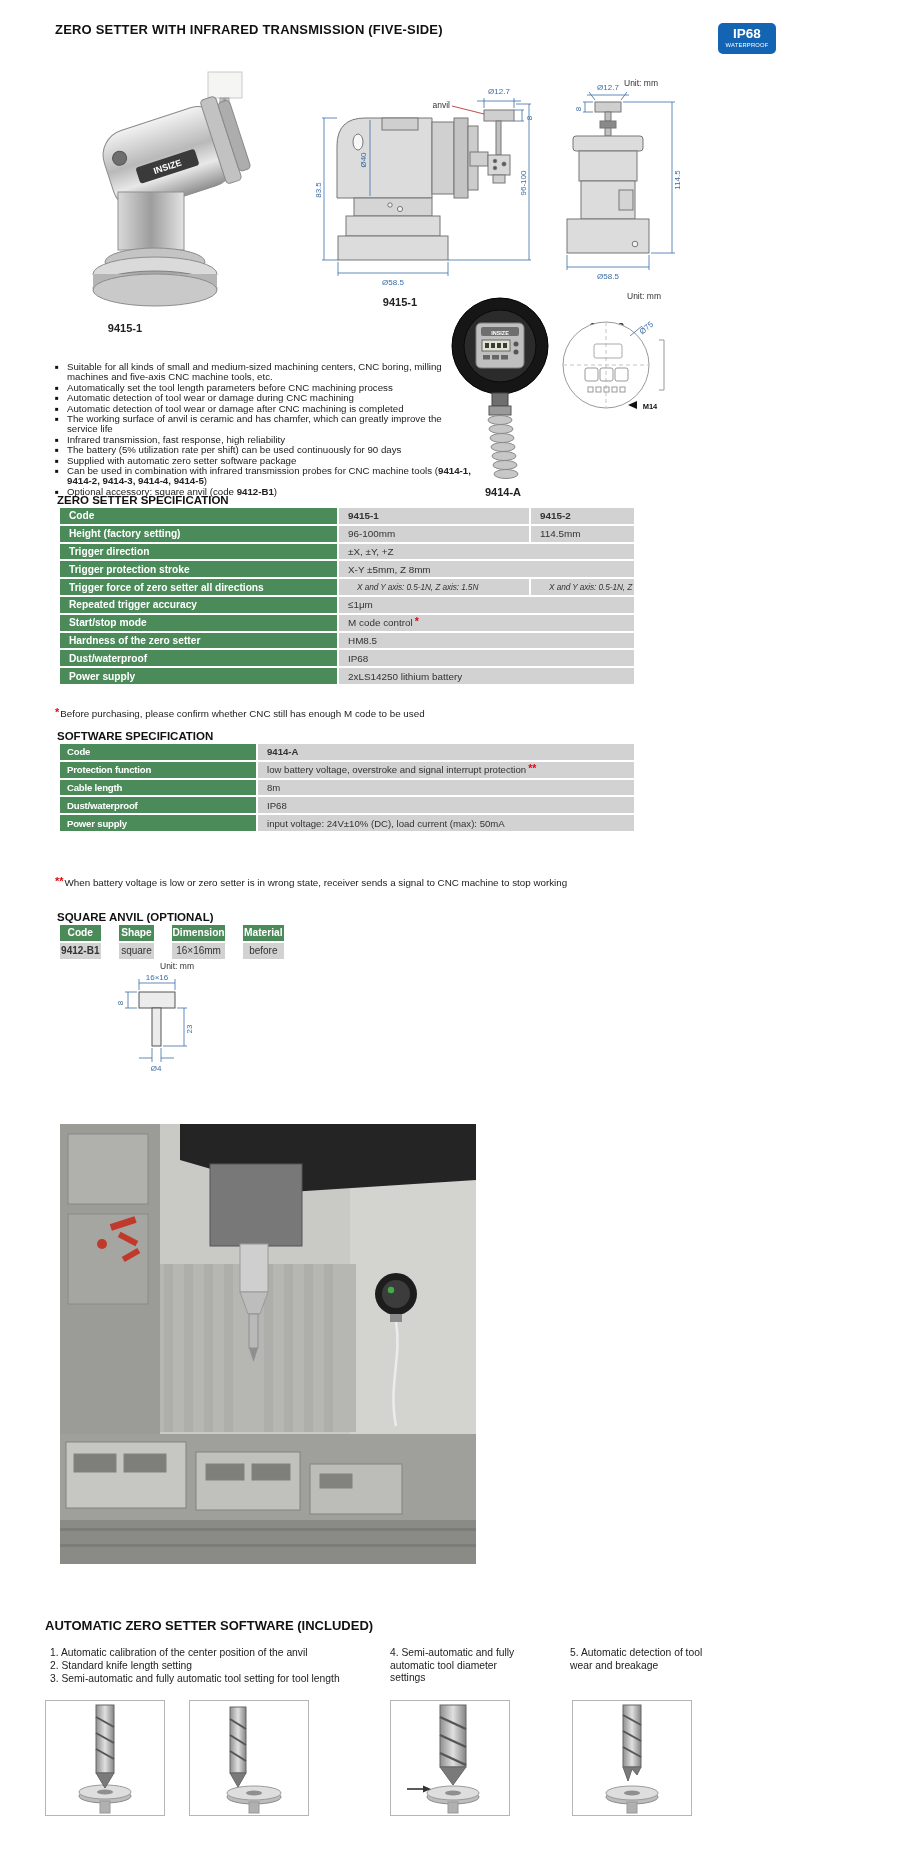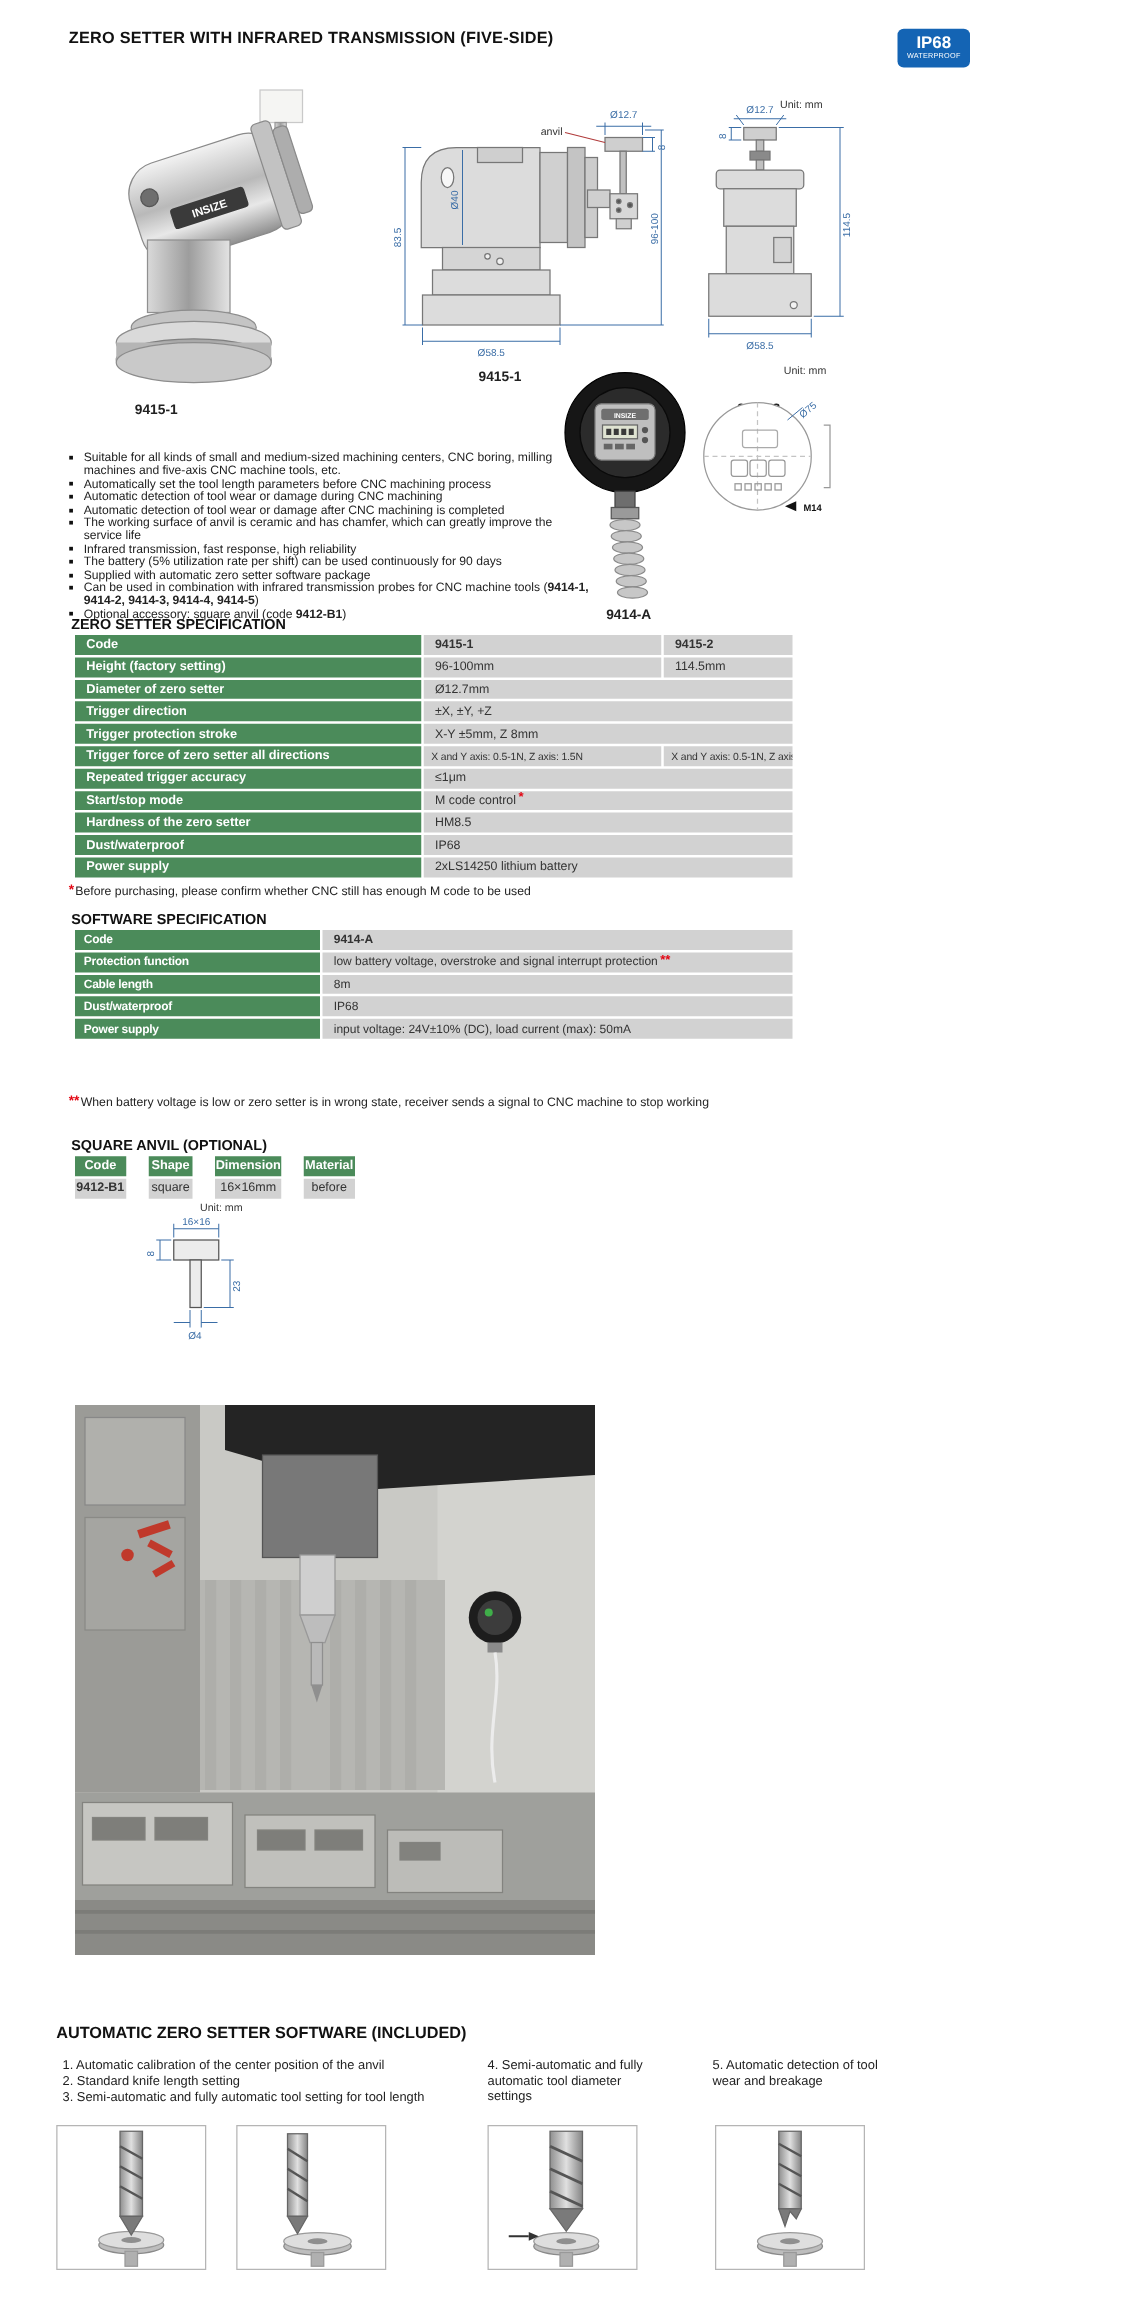--- a/index.html
+++ b/index.html
@@ -26,21 +26,21 @@
   .spec{left:60px;width:574px;}
   .srow{display:flex;margin-bottom:2px;}
   .lbl{background:#4b8b5a;color:#fff;font-weight:bold;font-size:10.2px;width:277px;
        padding:0 4px 0 9px;display:flex;align-items:center;box-sizing:border-box;height:15.8px;}
   .val{background:#d2d2d2;color:#333;font-size:9.9px;display:flex;align-items:center;
        box-sizing:border-box;height:15.8px;padding:0 4px 0 9px;margin-left:2px;overflow:hidden;white-space:nowrap;}
   .v1{width:190px;}
   .v2{flex:1;}
   .vspan{flex:1;}
   .bold{font-weight:bold;}
-  .small .val{font-size:8.3px;letter-spacing:-.1px;padding-left:6px;}
+  .small .val{font-size:8.3px;letter-spacing:-.1px;padding-left:18px;font-style:italic;}
   .rmark{color:#e30613;font-weight:bold;font-size:10.5px;margin-left:2px;position:relative;top:-2px;}
 
   .t2 .lbl{width:196px;font-size:9.6px;letter-spacing:-.2px;padding-left:7px;}
   .t2 .val{font-size:9.6px;}
 
   .footnote{font-size:9.8px;color:#222;}
   .fmark{color:#e30613;font-weight:bold;font-size:11px;position:relative;top:-1px;margin-right:1px;}
 
   .t3{left:60px;width:224px;}
   .t3row{display:flex;margin-bottom:2px;}
@@ -260,24 +260,20 @@
       <div class="lbl">Code</div>
       <div class="val v1 bold">9415-1</div>
       <div class="val v2 bold">9415-2</div>
     </div>
     <div class="srow">
       <div class="lbl">Height (factory setting)</div>
       <div class="val v1">96-100mm</div>
       <div class="val v2">114.5mm</div>
     </div>
     <div class="srow">
-      <div class="lbl">Diameter of zero setter</div>
-      <div class="val vspan">Ø12.7mm</div>
-    </div>
-    <div class="srow">
       <div class="lbl">Trigger direction</div>
       <div class="val vspan">±X, ±Y, +Z</div>
     </div>
     <div class="srow">
       <div class="lbl">Trigger protection stroke</div>
       <div class="val vspan">X-Y ±5mm, Z 8mm</div>
     </div>
     <div class="srow small">
       <div class="lbl">Trigger force of zero setter all directions</div>
       <div class="val v1">X and Y axis: 0.5-1N, Z axis: 1.5N</div>

